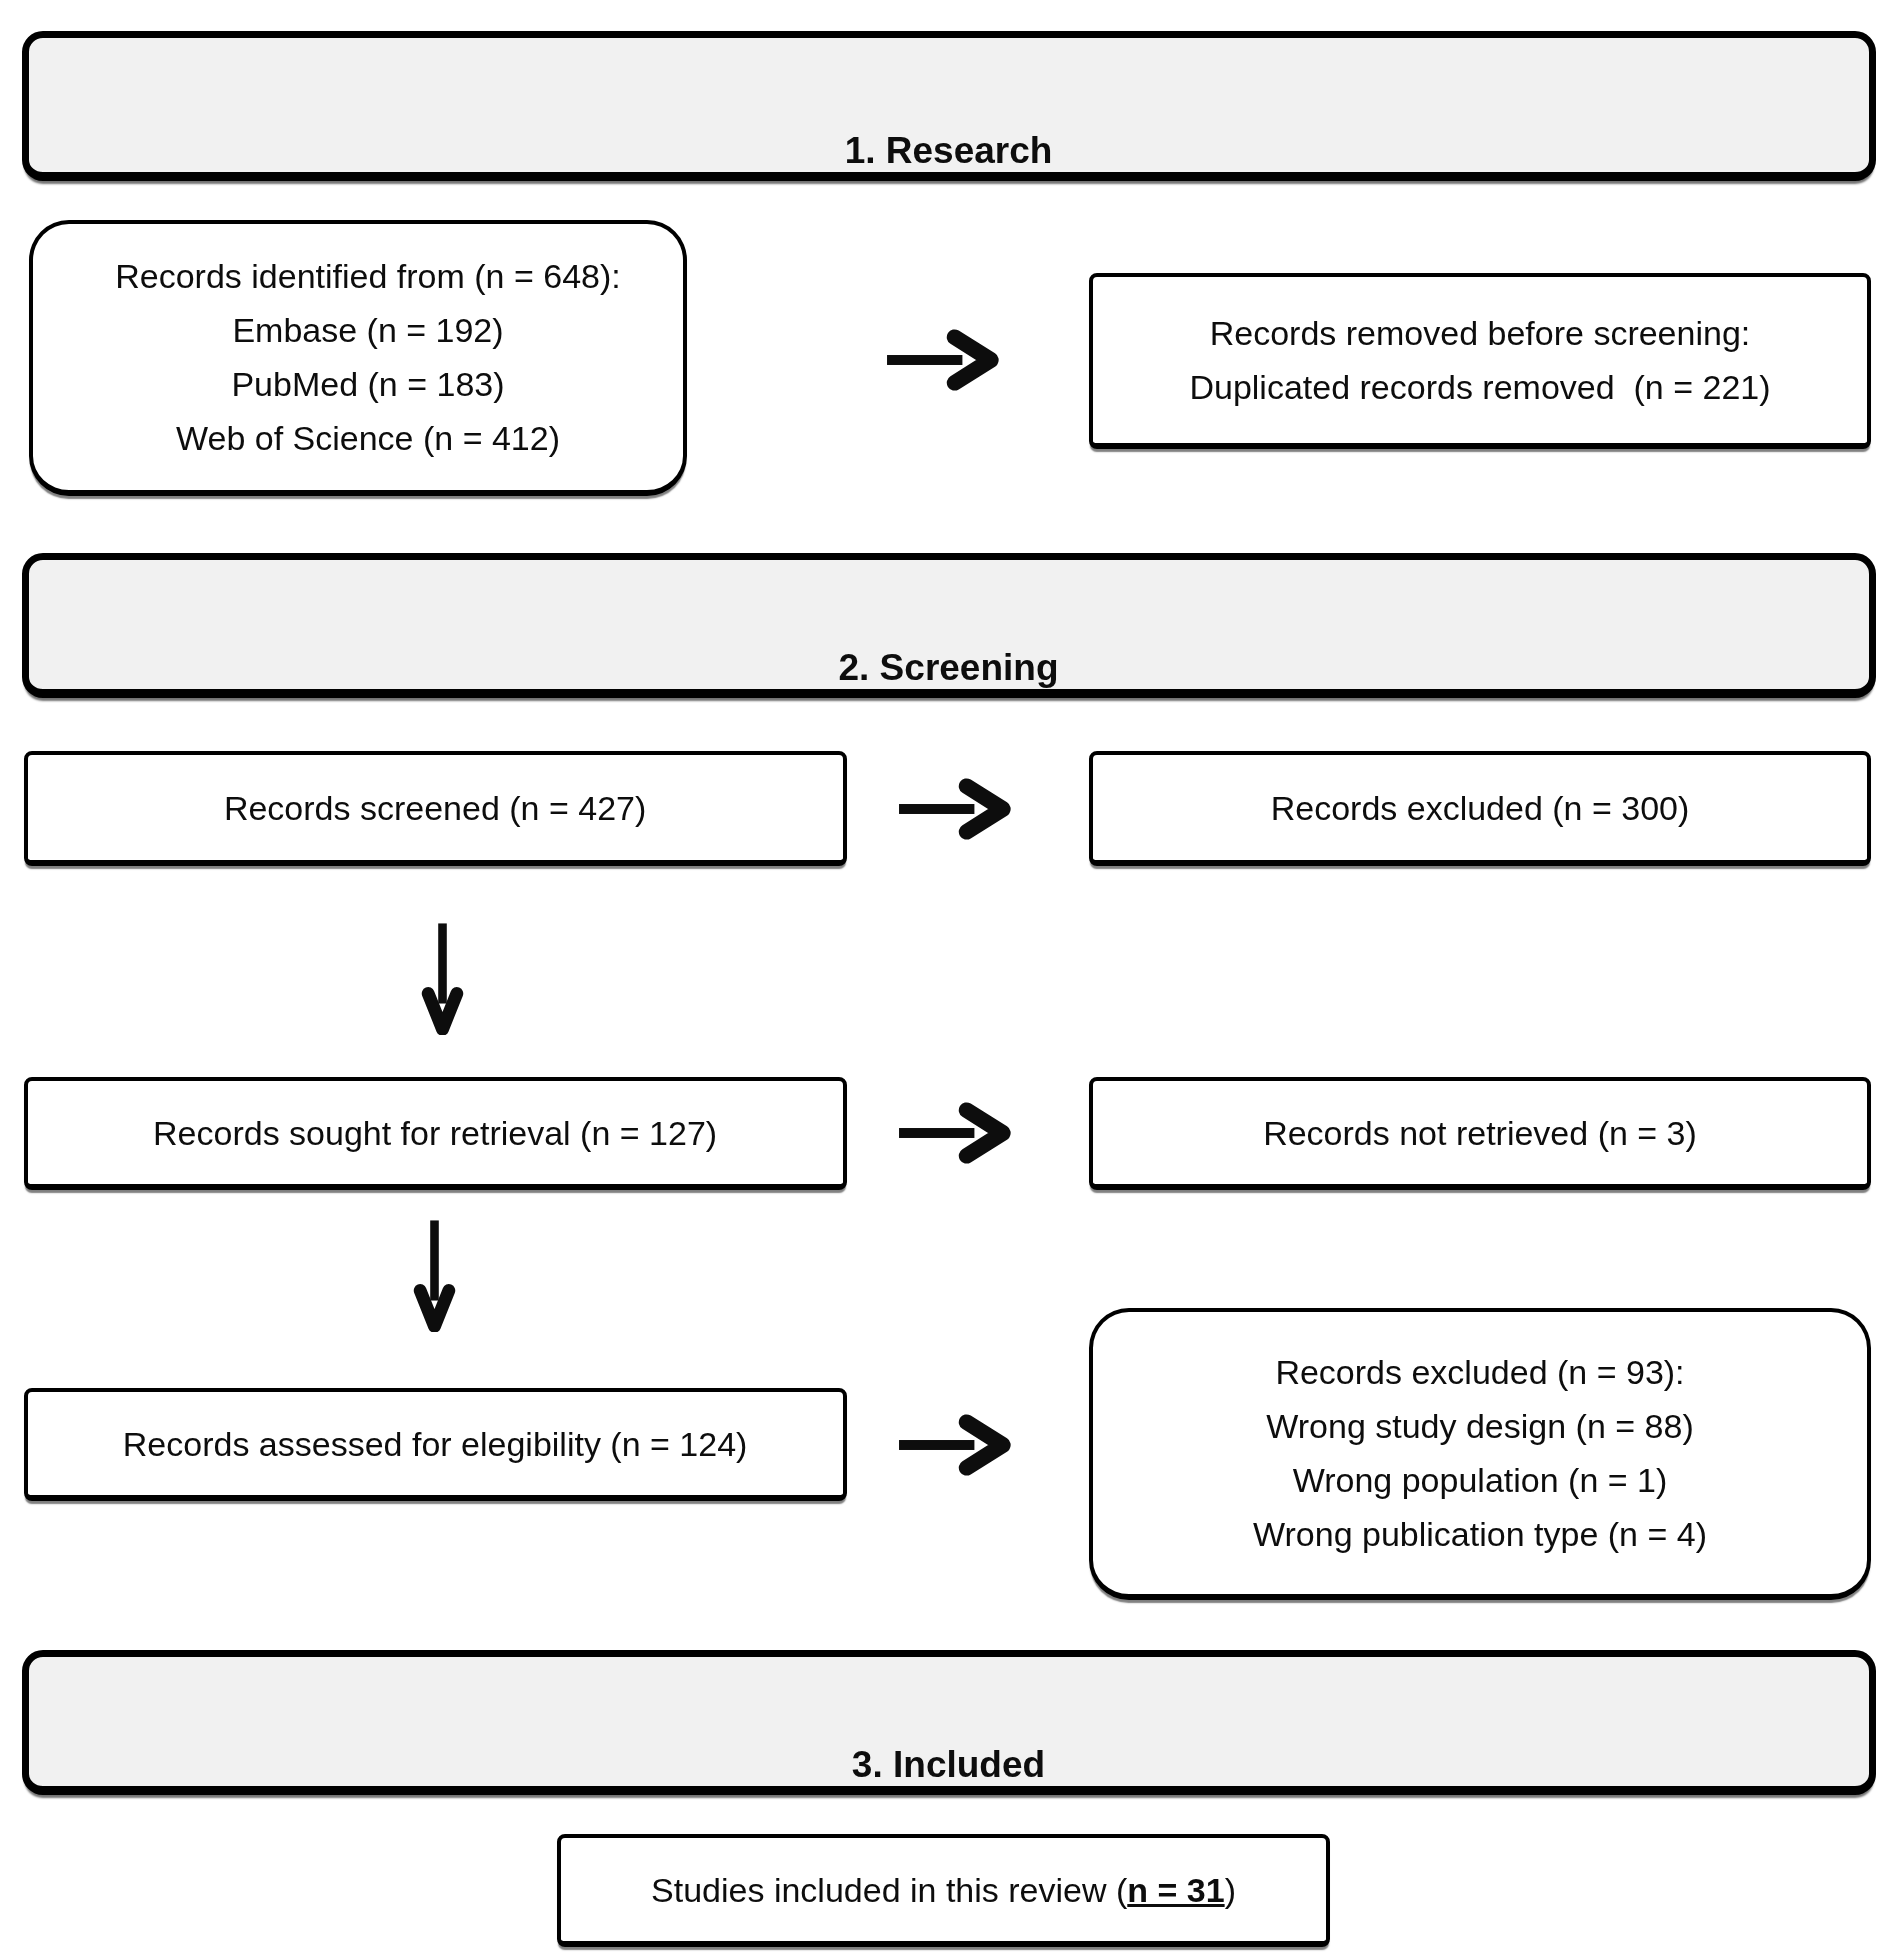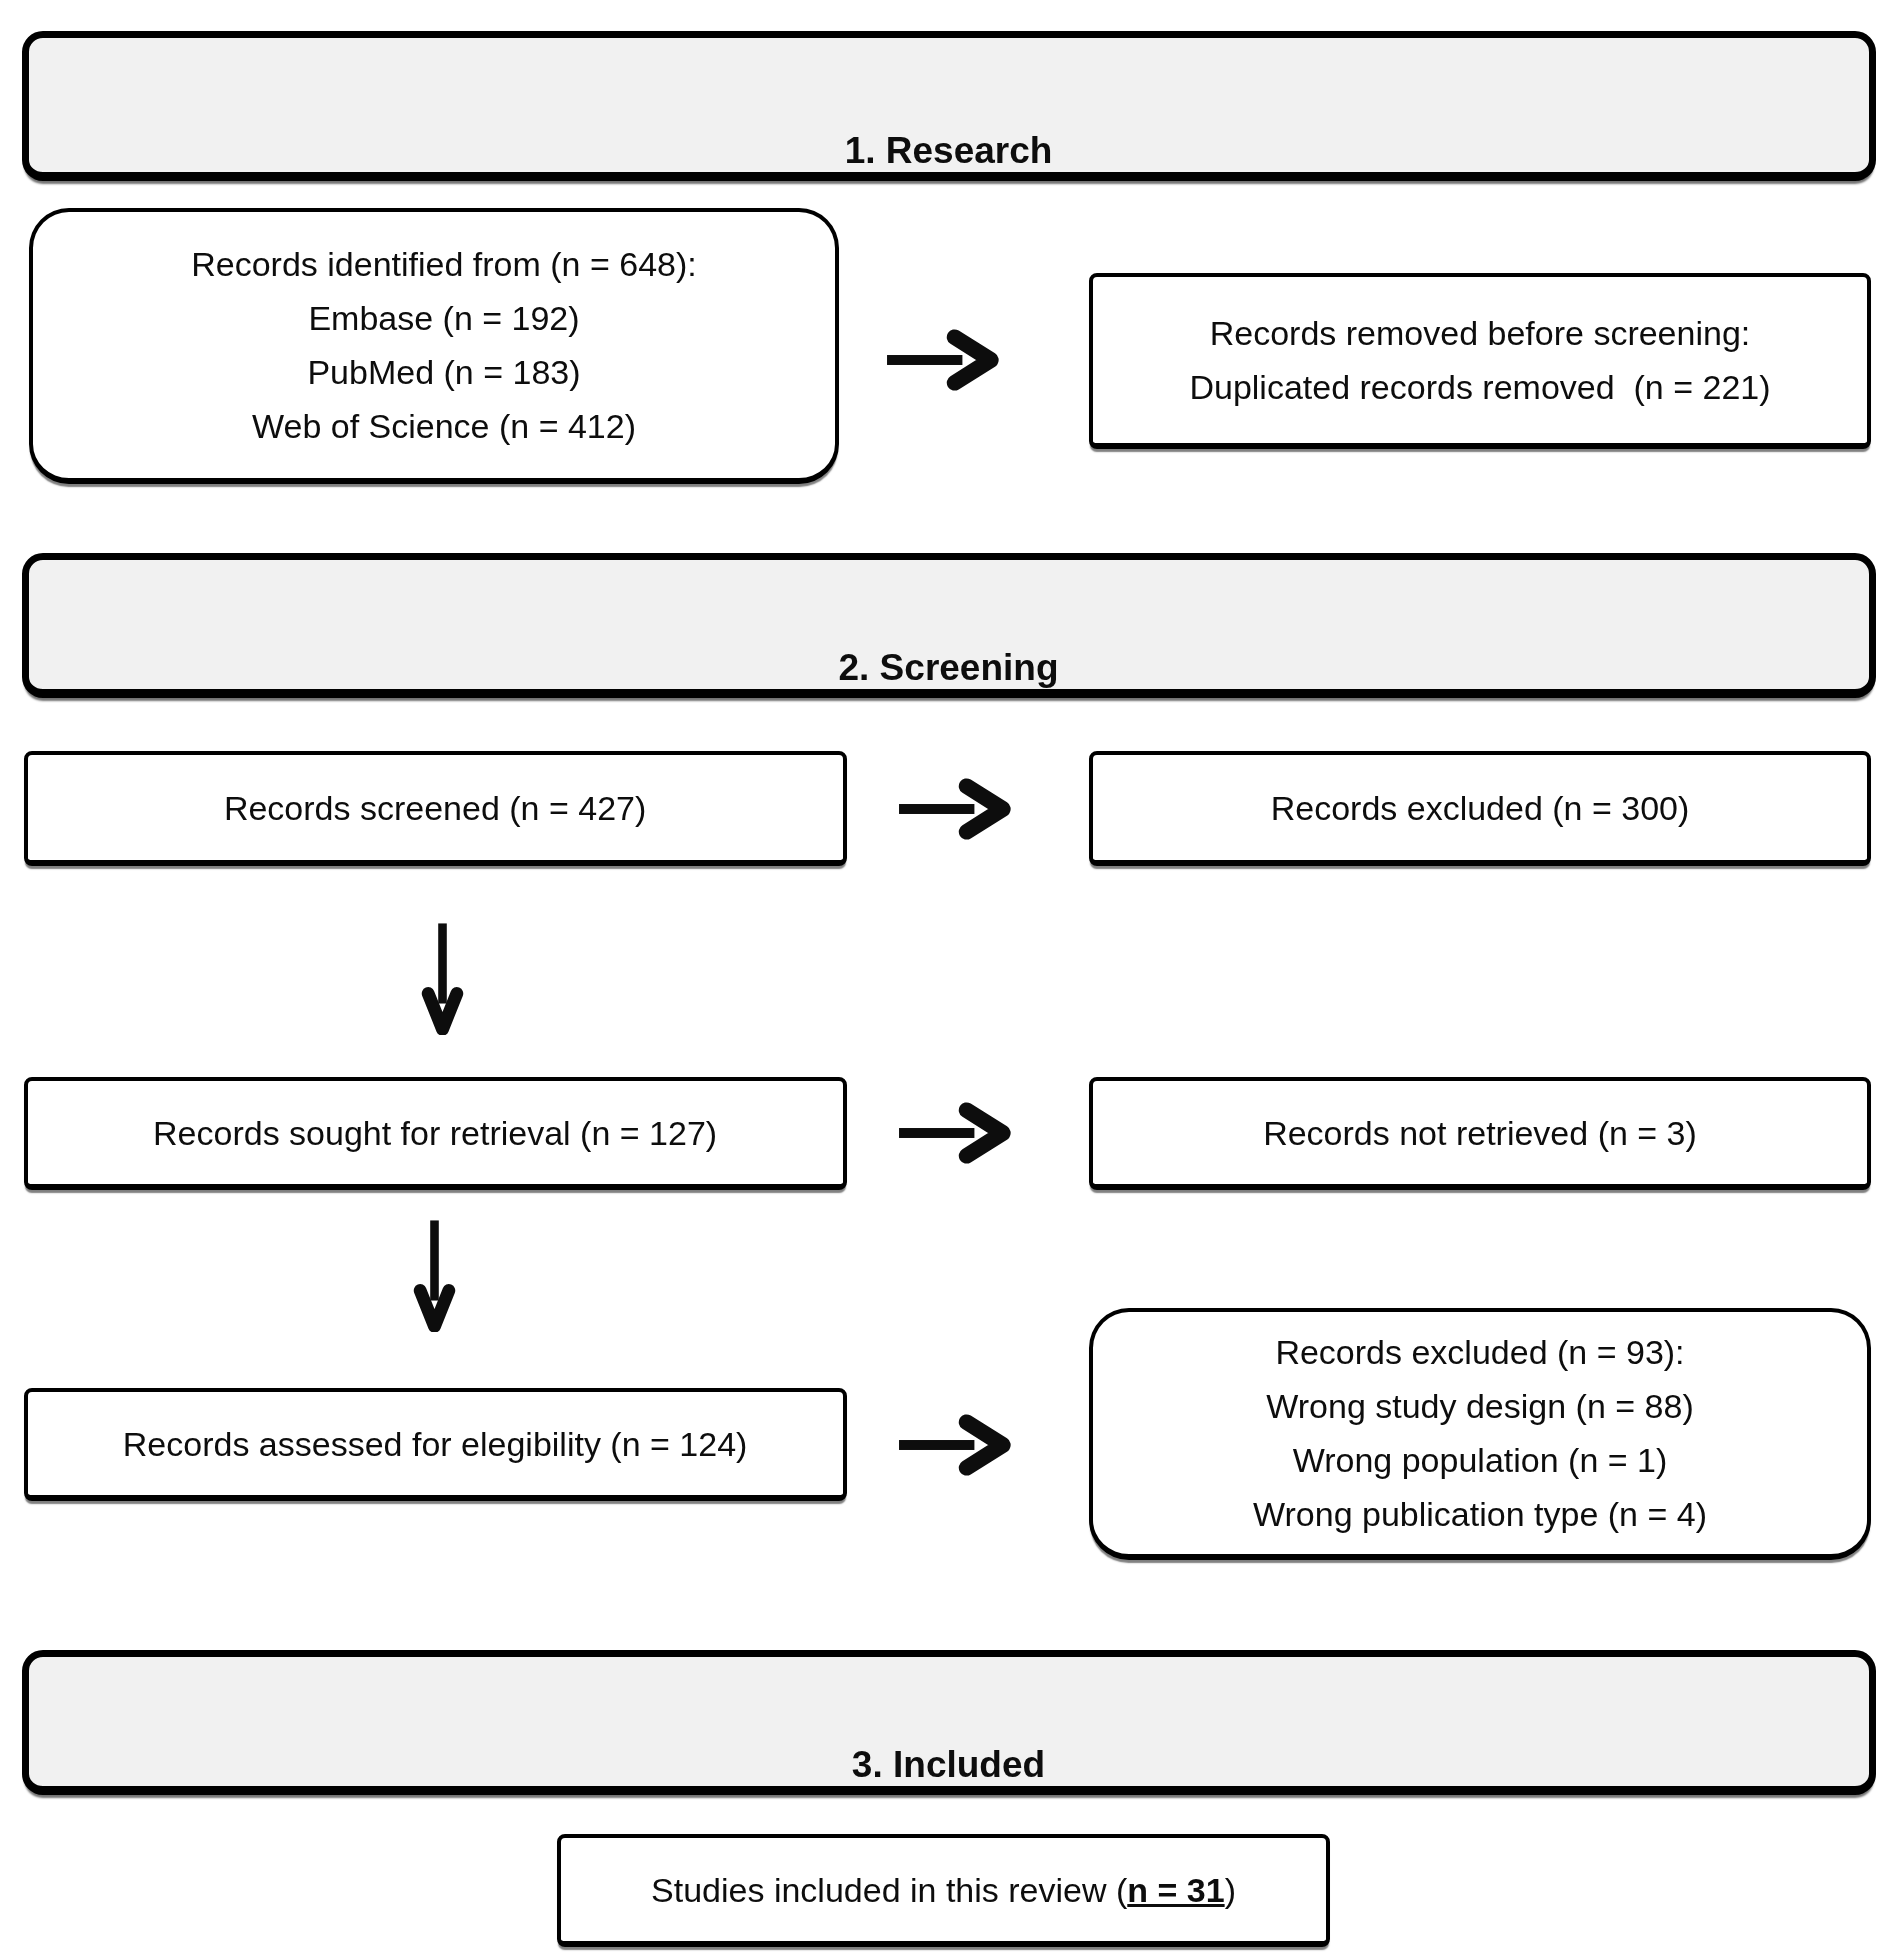--- a/index.html
+++ b/index.html
@@ -45,21 +45,21 @@
 </style>
 </head>
 <body>
 
 <div class="canvas">
 
   <div class="hdr" style="left:21.5px;top:31px;width:1854px;height:150px;">
     <span>1. Research</span>
   </div>
 
-  <div class="box big" style="left:29px;top:208px;width:810px;height:276px;padding-left:20px;">
+  <div class="box big" style="left:29px;top:220px;width:658px;height:276px;padding-left:20px;">
     <div class="line">Records identified from (n = 648):</div>
     <div class="line">Embase (n = 192)</div>
     <div class="line">PubMed (n = 183)</div>
     <div class="line">Web of Science (n = 412)</div>
   </div>
 
   <div class="arrow" style="left:885px;top:328px;width:115px;height:64px;">
     <svg viewBox="0 0 160 90" xmlns="http://www.w3.org/2000/svg">
       <rect x="2" y="38" width="106" height="14" fill="currentColor"></rect>
       <path d="M97 13 L148 45 L97 77" fill="none" stroke="currentColor" stroke-width="22" stroke-linecap="round" stroke-linejoin="round"></path>
@@ -123,21 +123,21 @@
     <div class="line">Records assessed for elegibility (n = 124)</div>
   </div>
 
   <div class="arrow" style="left:897px;top:1413px;width:115px;height:64px;">
     <svg viewBox="0 0 160 90" xmlns="http://www.w3.org/2000/svg">
       <rect x="2" y="38" width="106" height="14" fill="currentColor"></rect>
       <path d="M97 13 L148 45 L97 77" fill="none" stroke="currentColor" stroke-width="22" stroke-linecap="round" stroke-linejoin="round"></path>
     </svg>
   </div>
 
-  <div class="box big" style="left:1089px;top:1308px;width:782px;height:252px;">
+  <div class="box big" style="left:1089px;top:1308px;width:782px;height:292px;">
     <div class="line">Records excluded (n = 93):</div>
     <div class="line">Wrong study design (n = 88)</div>
     <div class="line">Wrong population (n = 1)</div>
     <div class="line">Wrong publication type (n = 4)</div>
   </div>
 
   <div class="hdr" style="left:21.5px;top:1650px;width:1854px;height:145px;">
     <span>3. Included</span>
   </div>
 

